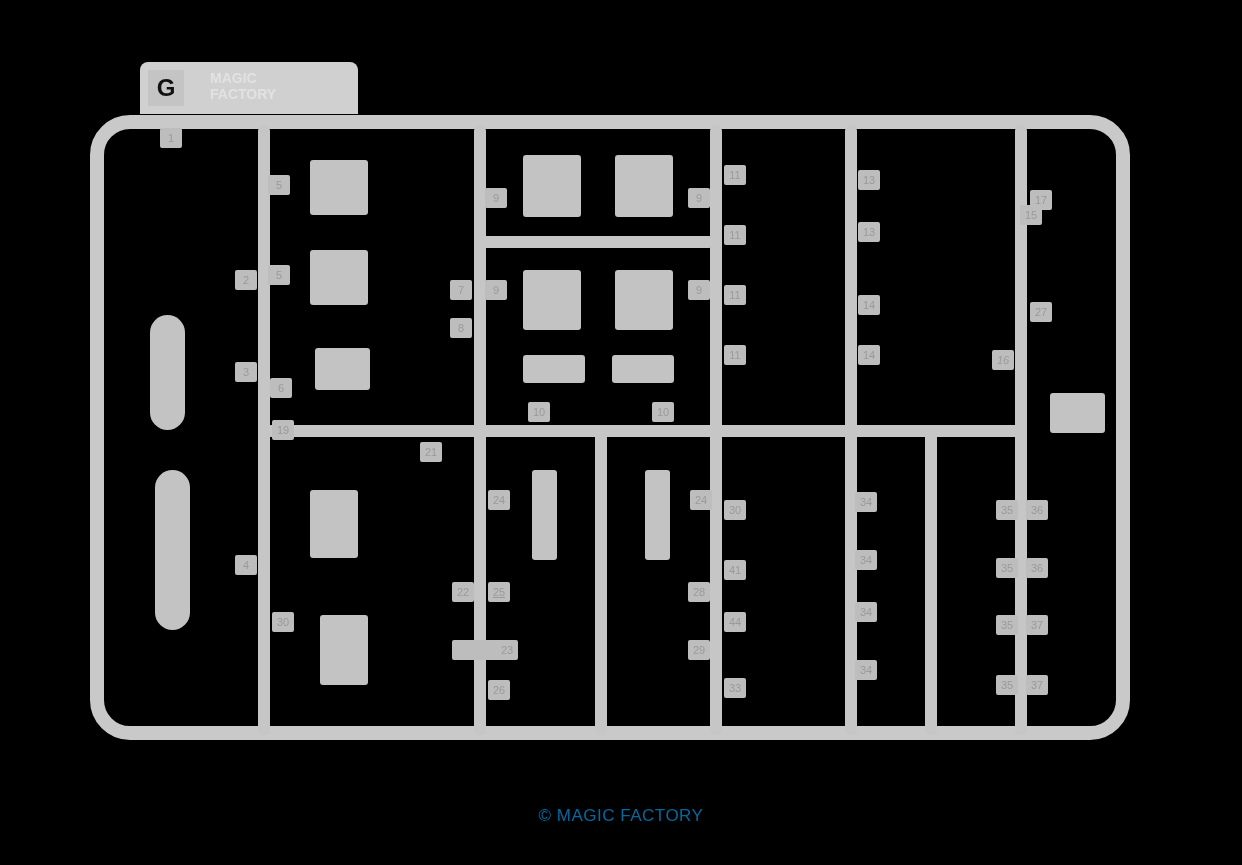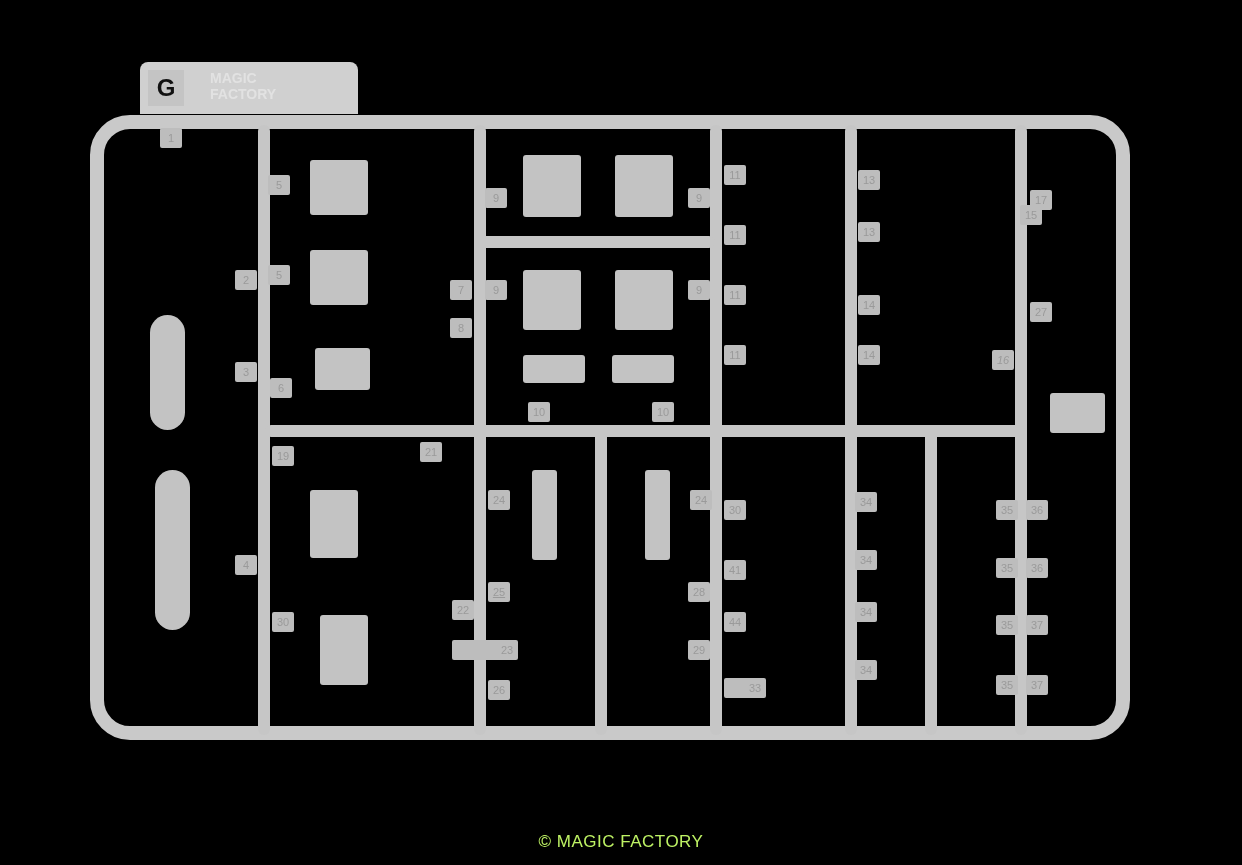--- a/index.html
+++ b/index.html
@@ -5,21 +5,21 @@
   html,body{margin:0;padding:0;background:#000;}
   body{width:1242px;height:865px;position:relative;overflow:hidden;font-family:"Liberation Sans",sans-serif;}
   .frame{position:absolute;left:90px;top:115px;width:1040px;height:625px;border:14px solid #c9c9c9;border-radius:40px;box-sizing:border-box;}
   .runner-h{position:absolute;height:12px;background:#c6c6c6;border-radius:6px;}
   .runner-v{position:absolute;width:12px;background:#c6c6c6;border-radius:6px;}
   .tab{position:absolute;left:140px;top:62px;width:218px;height:52px;background:#d0d0d0;border-radius:8px 8px 0 0;}
   .tab-letter{position:absolute;left:8px;top:8px;width:36px;height:36px;background:#c4c4c4;font:bold 24px "Liberation Sans",sans-serif;color:#111;display:flex;align-items:center;justify-content:center;}
   .tab-brand{position:absolute;left:70px;top:8px;color:#e2e2e2;font:bold 14px "Liberation Sans",sans-serif;line-height:16px;}
   .part{position:absolute;background:#c3c3c3;border-radius:3px;}
   .num{position:absolute;width:22px;height:20px;background:#bdbdbd;color:#9a9a9a;font:11px "Liberation Sans",sans-serif;display:flex;align-items:center;justify-content:center;border-radius:2px;}
-  .copyright{position:absolute;left:0;width:1242px;top:832px;text-align:center;color:#bef264;font:17px "Liberation Sans",sans-serif;letter-spacing:.5px;}
+  .copyright{position:absolute;left:0;width:1242px;top:806px;text-align:center;color:#0369a1;font:17px "Liberation Sans",sans-serif;letter-spacing:.5px;}
 </style>
 </head>
 <body>
 
 <div class="frame"></div>
 <div class="tab">
   <div class="tab-letter">G</div>
   <div class="tab-brand">
     <div>MAGIC</div>
     <div>FACTORY</div>
@@ -72,36 +72,36 @@
 <div class="num" style="left:724px;top:225px;">11</div>
 <div class="num" style="left:724px;top:285px;">11</div>
 <div class="num" style="left:724px;top:345px;">11</div>
 <div class="num" style="left:858px;top:170px;">13</div>
 <div class="num" style="left:858px;top:222px;">13</div>
 <div class="num" style="left:858px;top:295px;">14</div>
 <div class="num" style="left:858px;top:345px;">14</div>
 <div class="num" style="left:992px;top:205px;margin-left:28px;">15</div>
 <div class="num" style="left:992px;top:350px;font-style:italic;">16</div>
 <div class="num" style="left:1030px;top:190px;">17</div>
-<div class="num" style="left:272px;top:446px;">19</div>
+<div class="num" style="left:272px;top:420px;">19</div>
 <div class="num" style="left:272px;top:612px;">30</div>
 <div class="num" style="left:420px;top:442px;">21</div>
-<div class="num" style="left:452px;top:600px;">22</div>
+<div class="num" style="left:452px;top:582px;">22</div>
 <div class="num" style="left:452px;top:640px;padding-left:44px;">23</div>
 <div class="num" style="left:488px;top:490px;">24</div>
 <div class="num" style="left:690px;top:490px;">24</div>
 <div class="num" style="left:488px;top:582px;text-decoration:underline;">25</div>
 <div class="num" style="left:488px;top:680px;">26</div>
 <div class="num" style="left:1030px;top:302px;">27</div>
 <div class="num" style="left:688px;top:582px;">28</div>
 <div class="num" style="left:688px;top:640px;">29</div>
 <div class="num" style="left:724px;top:500px;">30</div>
 <div class="num" style="left:724px;top:560px;">41</div>
 <div class="num" style="left:724px;top:612px;">44</div>
-<div class="num" style="left:724px;top:678px;padding-left:20px;">33</div>
+<div class="num" style="left:724px;top:678px;">33</div>
 <div class="num" style="left:855px;top:492px;">34</div>
 <div class="num" style="left:855px;top:550px;">34</div>
 <div class="num" style="left:855px;top:602px;">34</div>
 <div class="num" style="left:855px;top:660px;">34</div>
 <div class="num" style="left:996px;top:500px;">35</div>
 <div class="num" style="left:996px;top:558px;">35</div>
 <div class="num" style="left:996px;top:615px;">35</div>
 <div class="num" style="left:996px;top:675px;">35</div>
 <div class="num" style="left:1026px;top:500px;">36</div>
 <div class="num" style="left:1026px;top:558px;">36</div>

